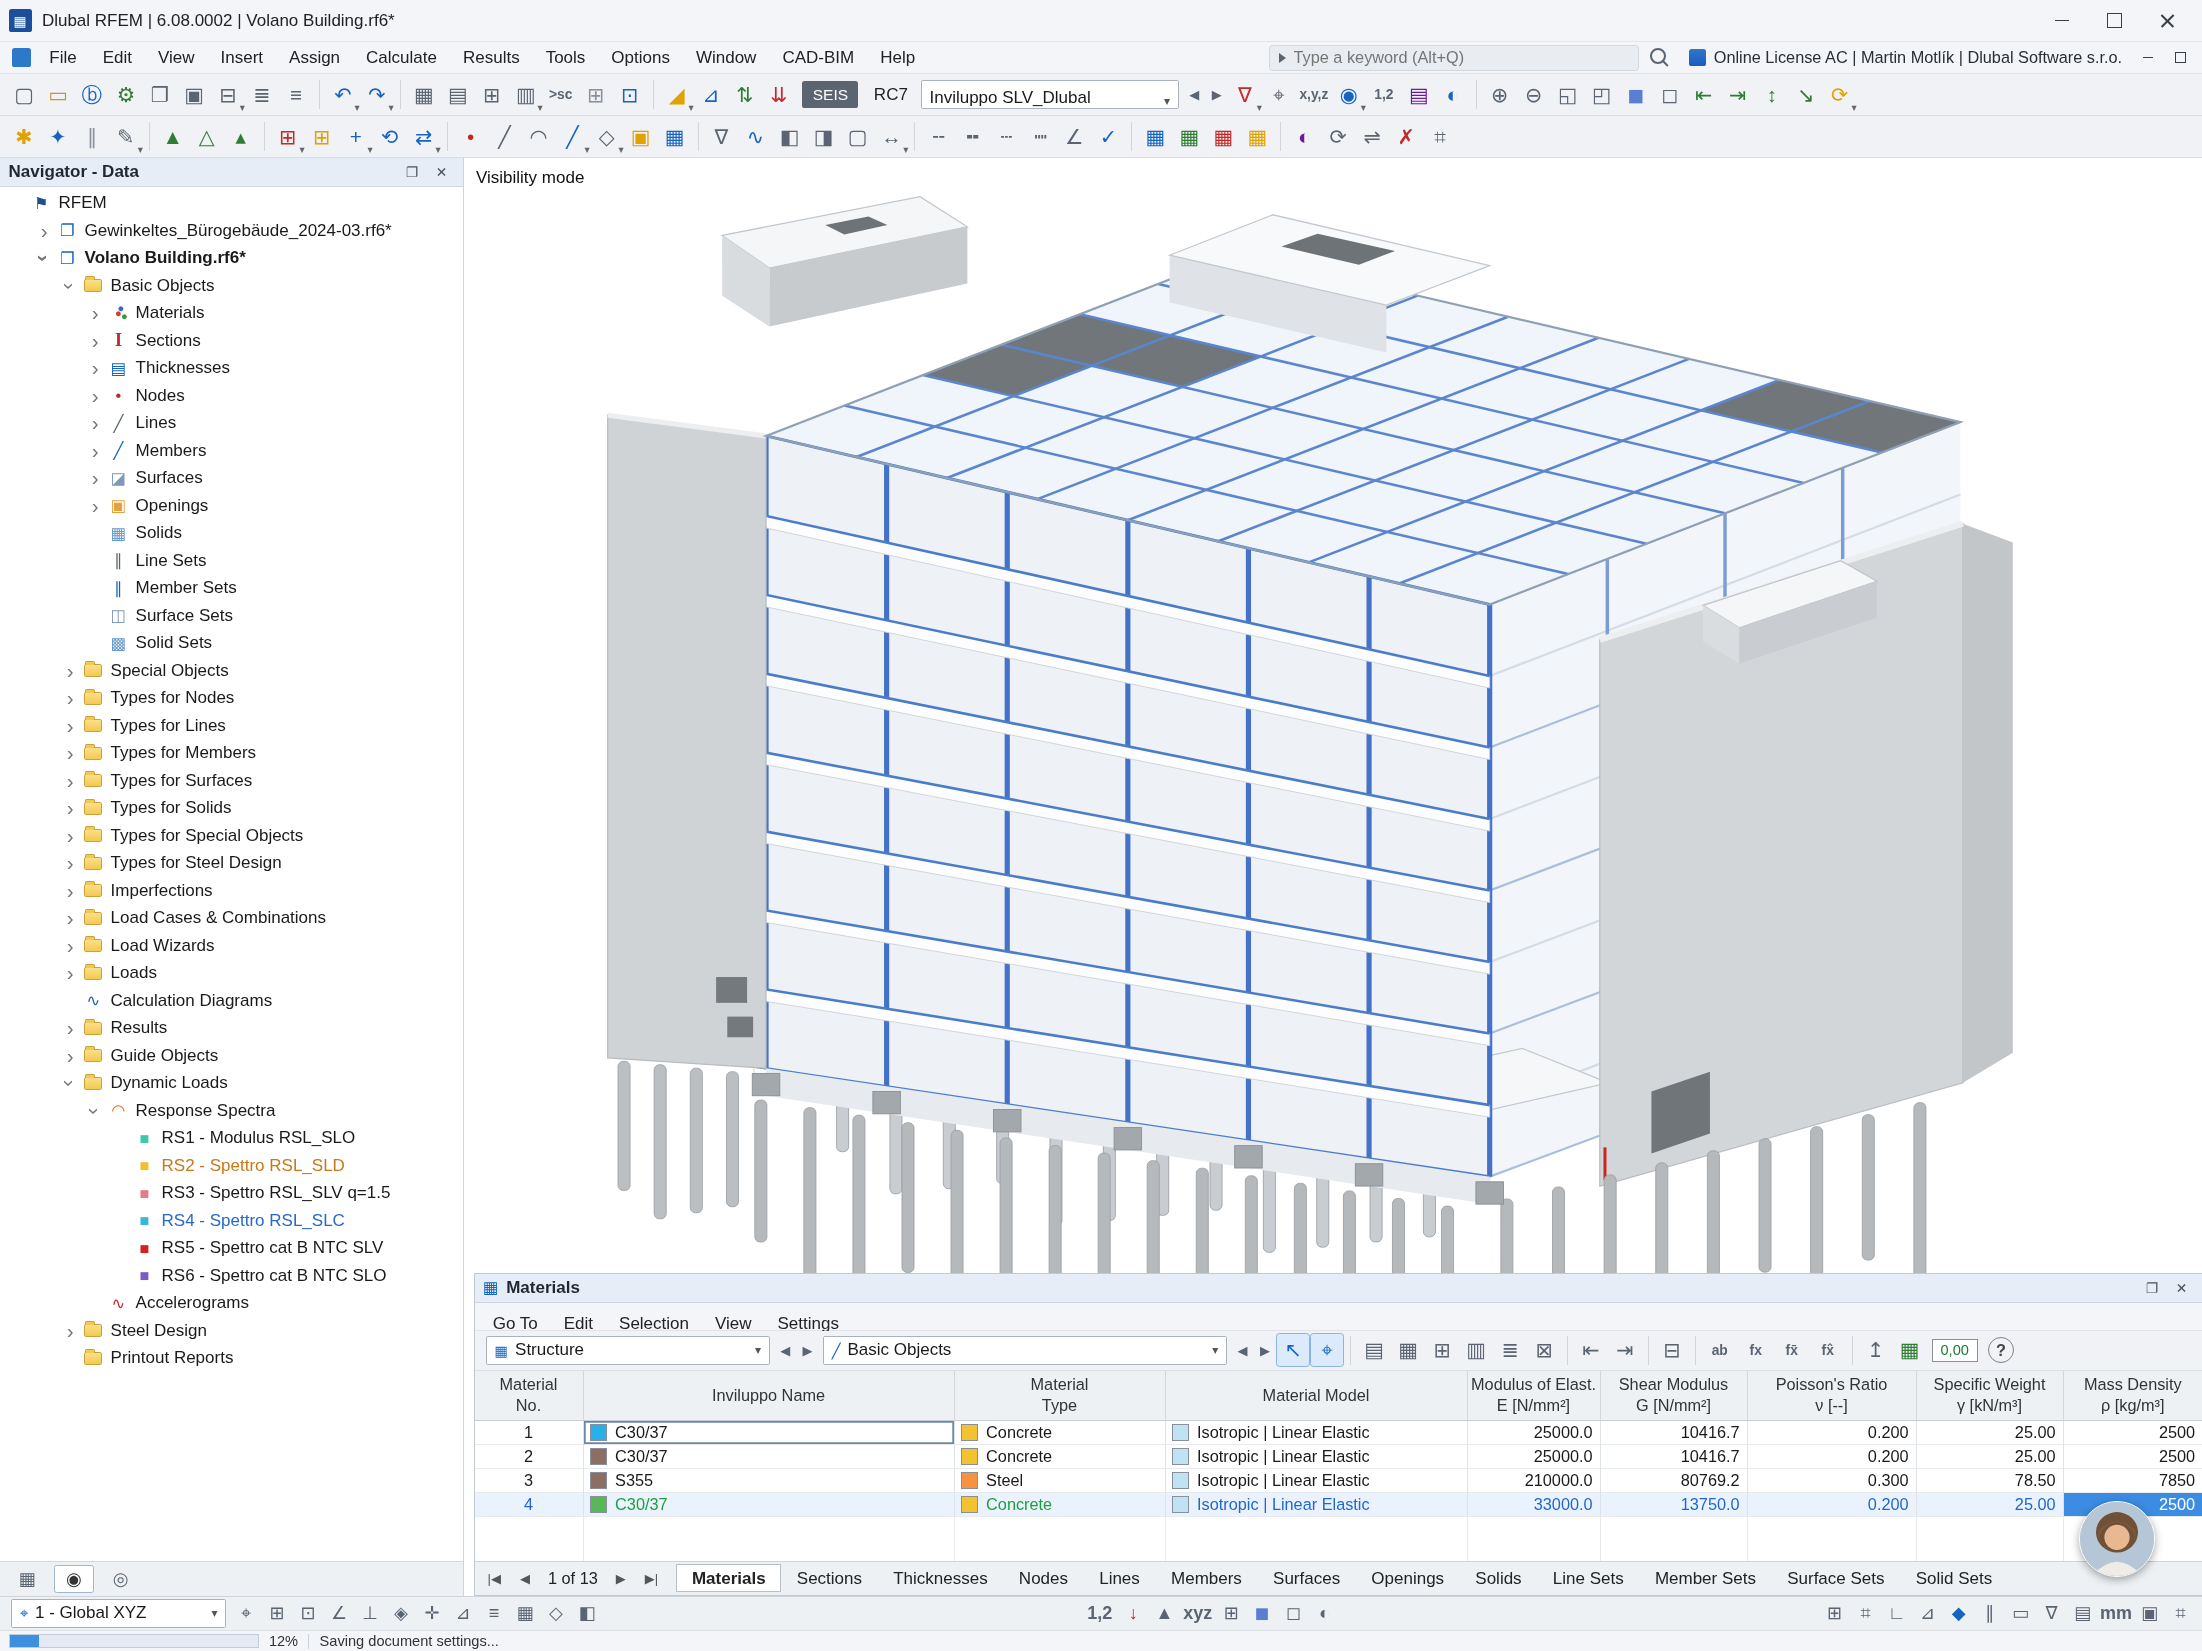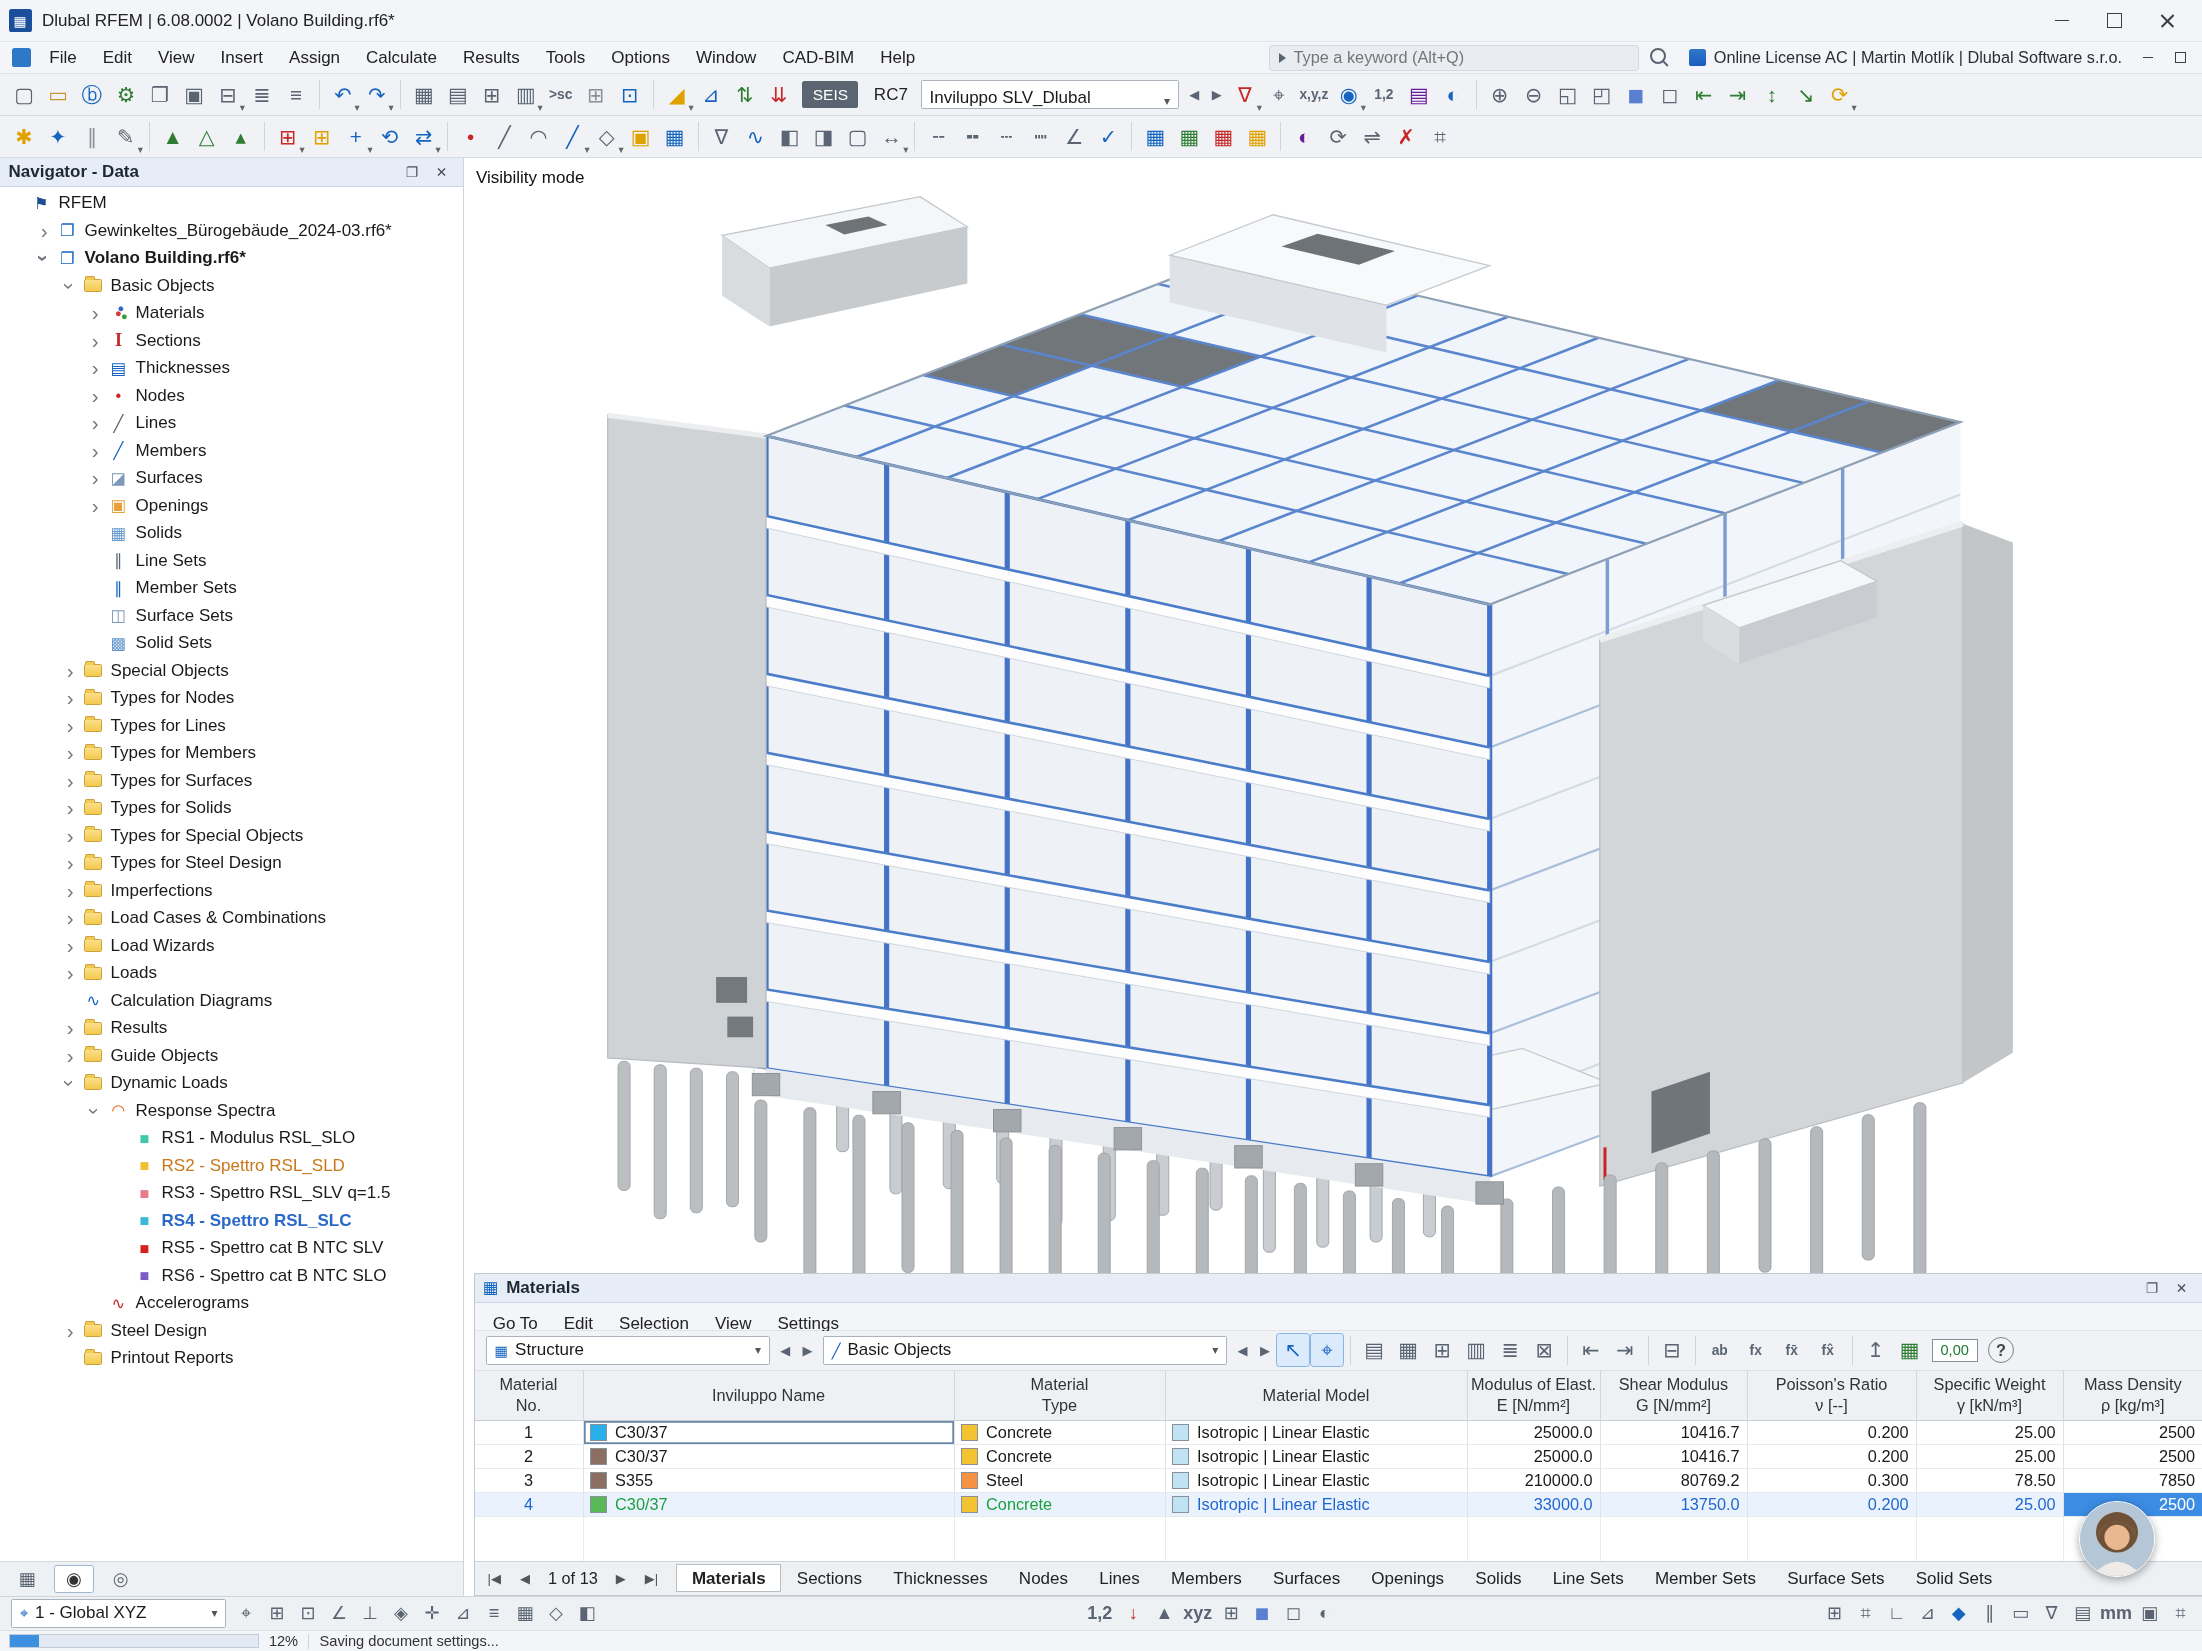--- a/index.html
+++ b/index.html
@@ -490,21 +490,21 @@
             <span class="tree-label" style="color: rgb(200, 120, 24);">RS2 - Spettro RSL_SLD</span>
           </div>
           <div class="tree-row" style="padding-left: 110px;">
             <span class="tree-expand"></span>
             <span class="tree-icon" style="color: rgb(232, 122, 138);">■</span>
             <span class="tree-label">RS3 - Spettro RSL_SLV q=1.5</span>
           </div>
           <div class="tree-row" style="padding-left: 110px;">
             <span class="tree-expand"></span>
             <span class="tree-icon" style="color: rgb(56, 184, 216);">■</span>
-            <span class="tree-label" style="color: rgb(40, 104, 200); font-weight: bold;">RS4 - Spettro RSL_SLC</span>
+            <span class="tree-label" style="color: rgb(40, 104, 200);">RS4 - Spettro RSL_SLC</span>
           </div>
           <div class="tree-row" style="padding-left: 110px;">
             <span class="tree-expand"></span>
             <span class="tree-icon" style="color: rgb(212, 32, 32);">■</span>
             <span class="tree-label">RS5 - Spettro cat B NTC SLV</span>
           </div>
           <div class="tree-row" style="padding-left: 110px;">
             <span class="tree-expand"></span>
             <span class="tree-icon" style="color: rgb(122, 92, 200);">■</span>
             <span class="tree-label">RS6 - Spettro cat B NTC SLO</span>

